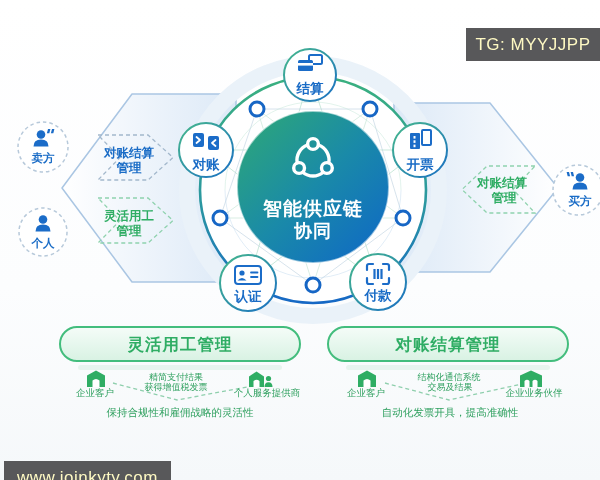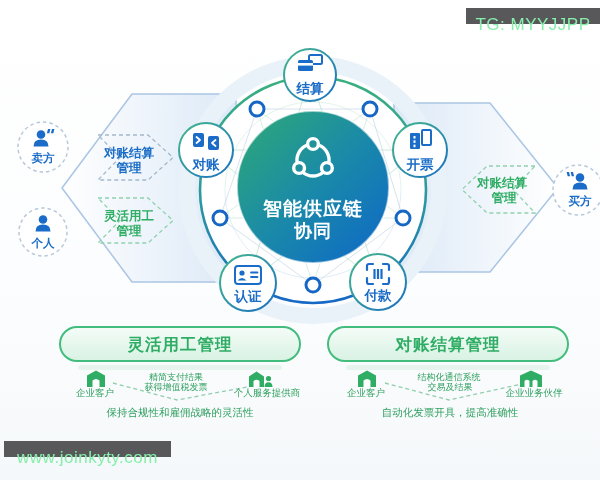--- a/index.html
+++ b/index.html
@@ -3,22 +3,22 @@
 <meta charset="utf-8">
 <style>
   html,body{margin:0;padding:0;background:#ffffff;}
   .stage{
     position:relative;width:600px;height:480px;overflow:hidden;
     background:linear-gradient(180deg,#ffffff 0%,#fcfdfe 60%,#f5f8fa 100%);
     font-family:"Liberation Sans","DejaVu Sans",sans-serif;
   }
   .stage svg{position:absolute;left:0;top:0;}
   .overlay{
-    position:absolute;background:#58585a;color:#86efac;
-    font-size:17px;line-height:33px;height:16px;letter-spacing:.5px;
+    position:absolute;background:#58585a;color:#fef9c3;
+    font-size:17px;line-height:33px;height:33px;letter-spacing:.5px;margin-top:20px;
   }
   .tg{left:466px;top:8px;width:134px;text-align:center;}
   .wm{left:4px;top:441px;width:167px;box-sizing:border-box;text-align:center;}
   text{font-family:"Liberation Sans","DejaVu Sans",sans-serif;}
   .t-blue{fill:#1a6cc6;font-weight:bold;}
   .t-green{fill:#2fad64;font-weight:bold;}
   .t-white{fill:#ffffff;font-weight:bold;}
   .t-sm{fill:#2fa05f;}
   .mid{text-anchor:middle;}
 </style>

